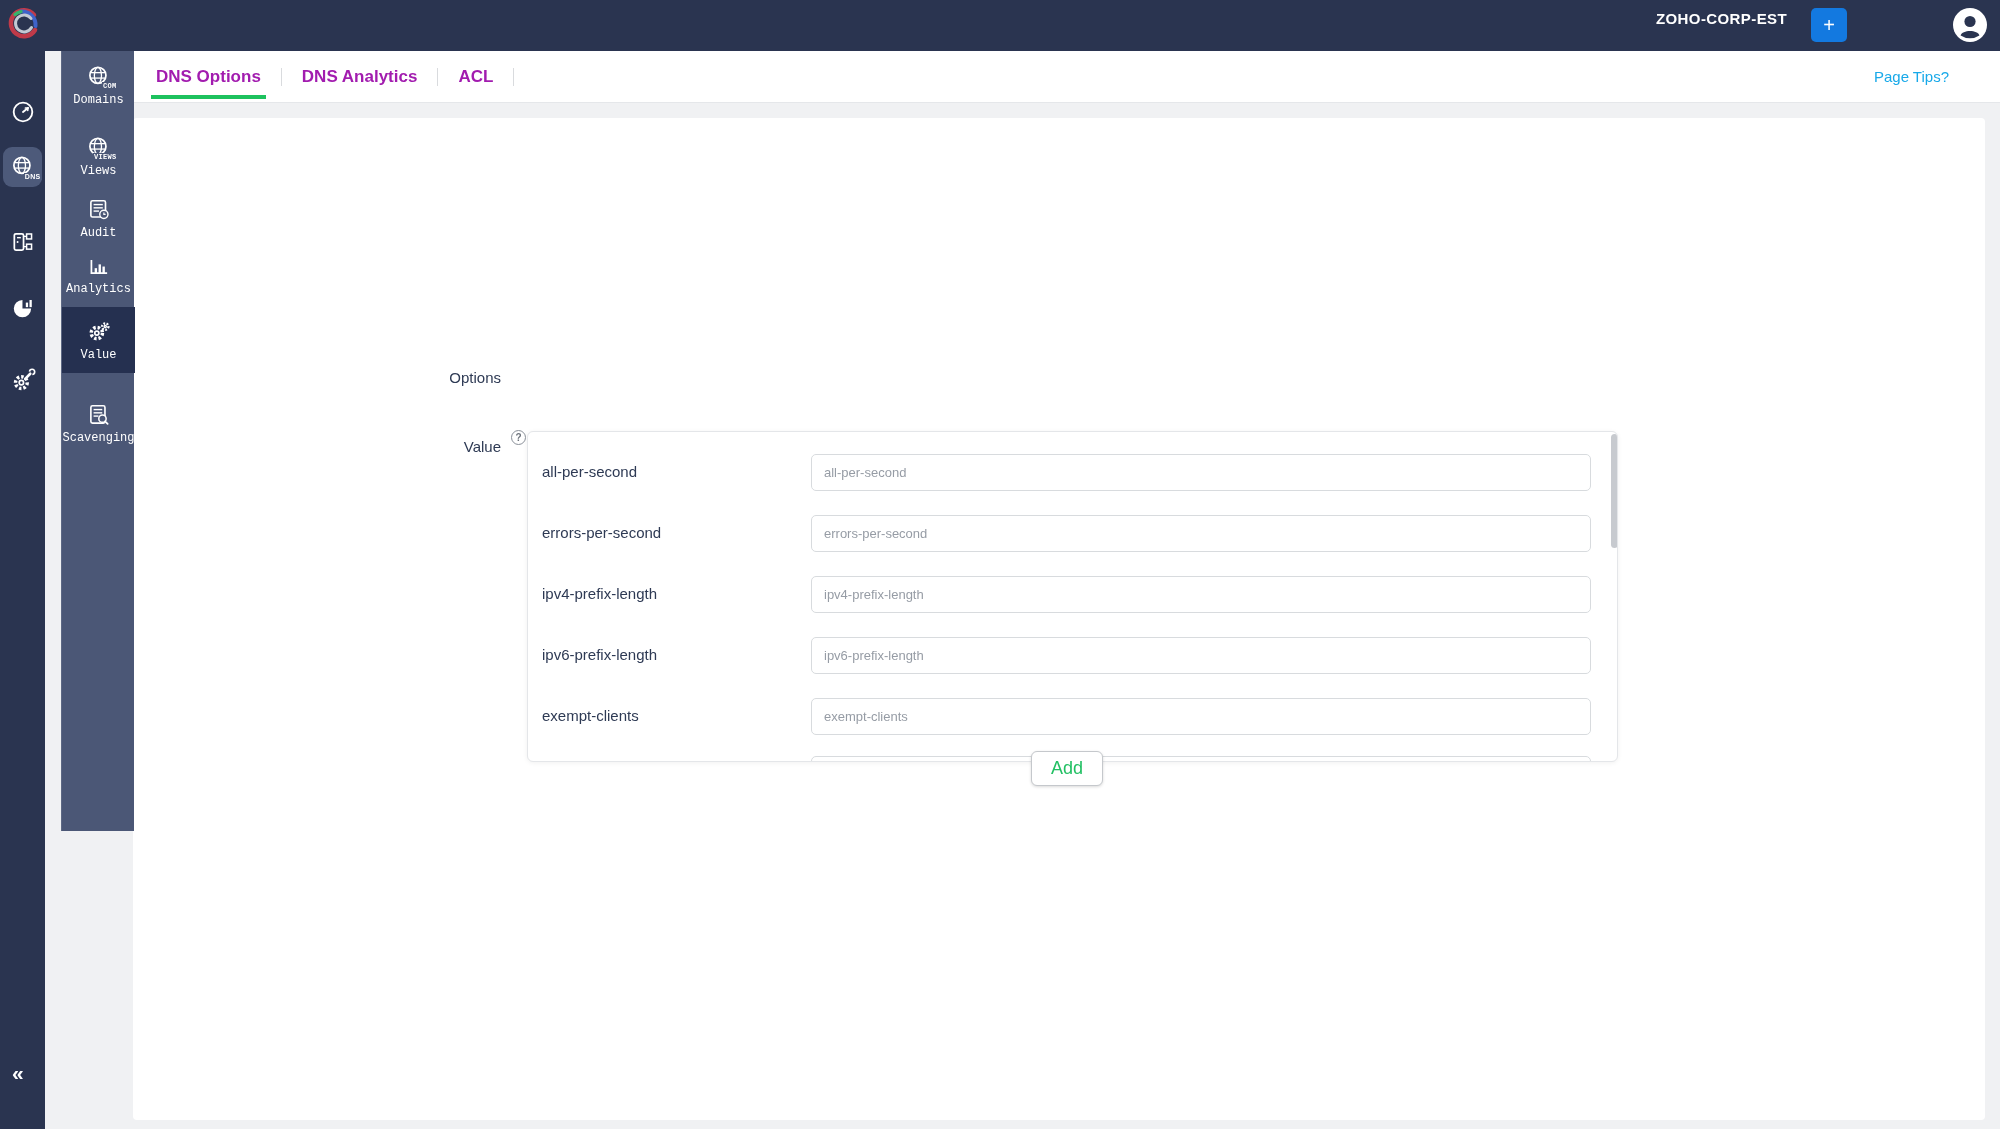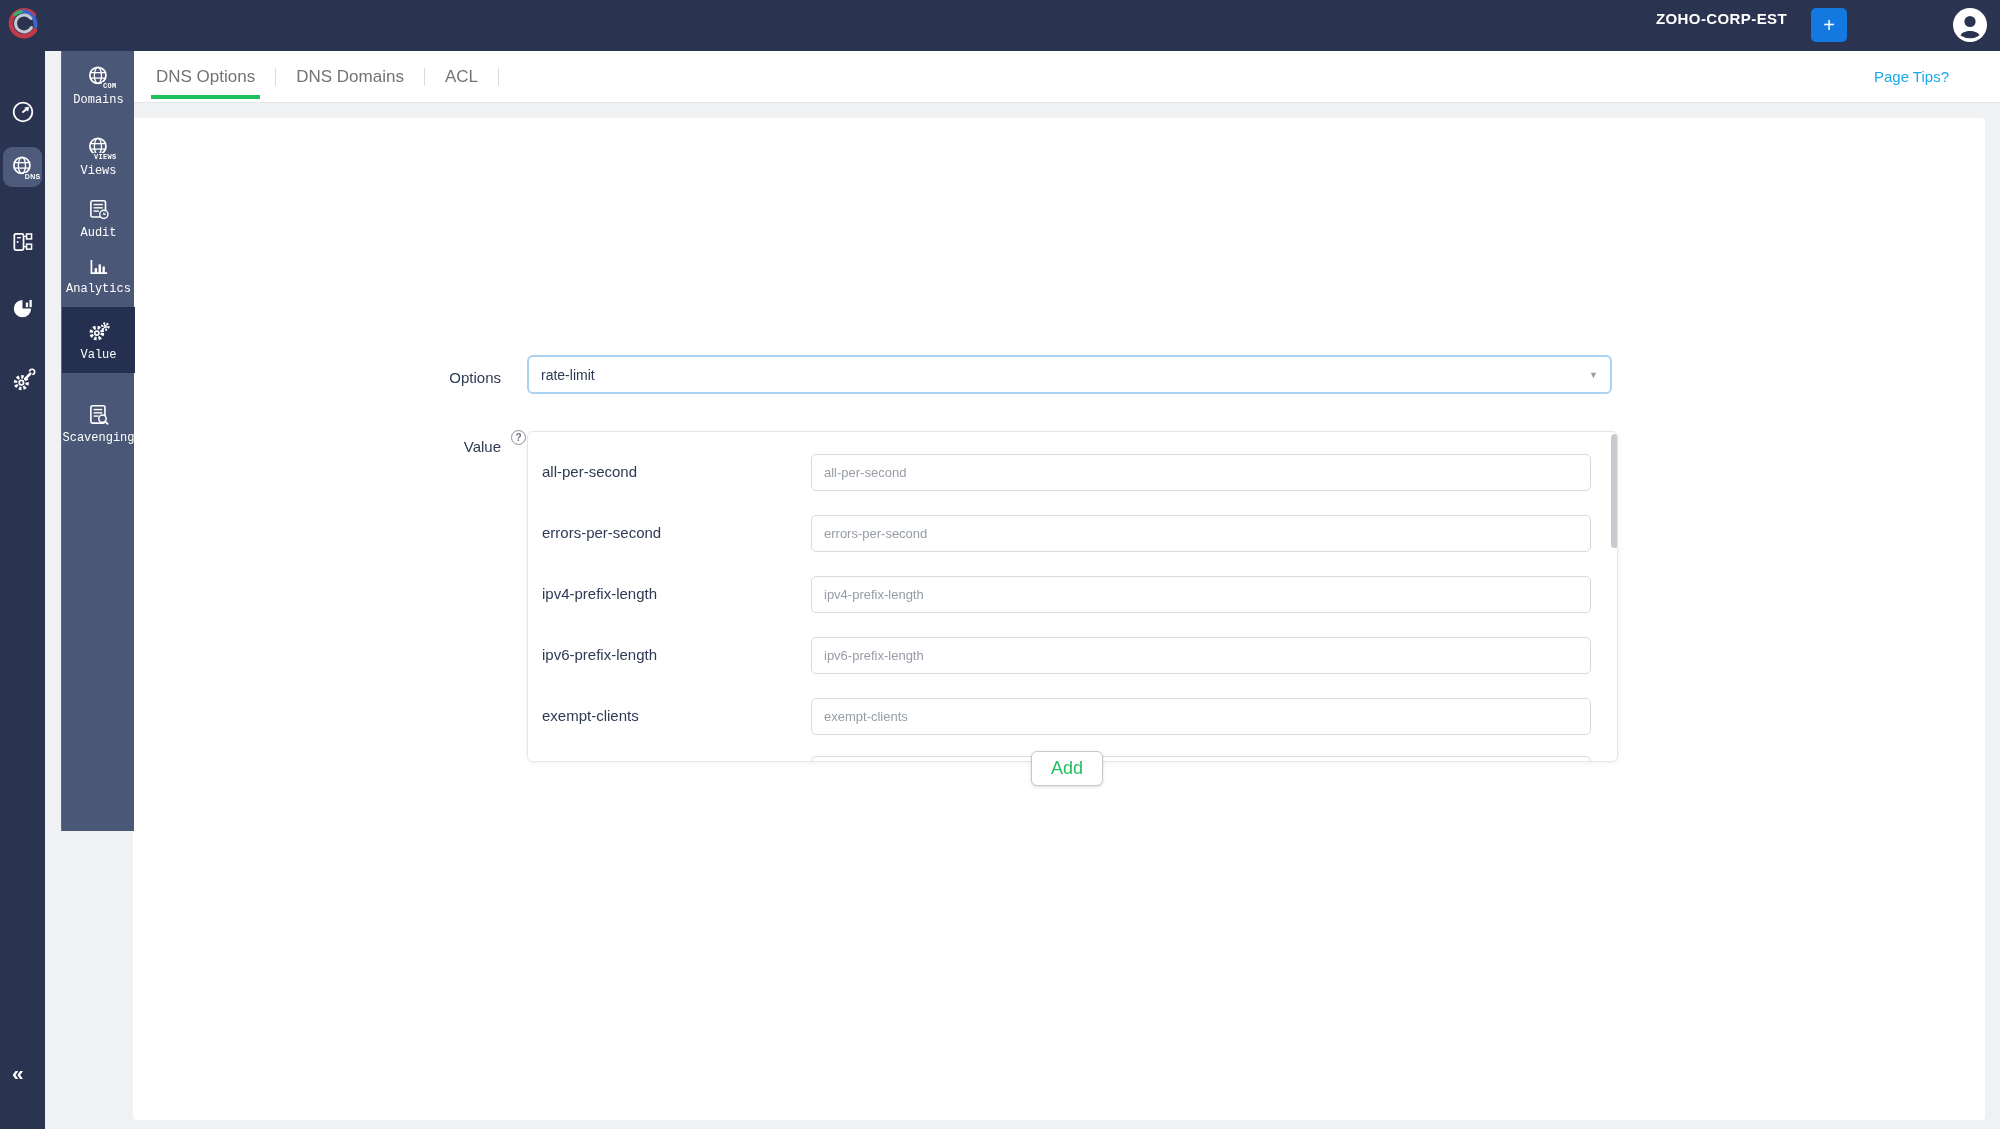--- a/index.html
+++ b/index.html
@@ -33,21 +33,21 @@
   .side-item.tile{background:#253050;height:66px;justify-content:center;--ctx:#253050;}
   .globe-wrap{position:relative;width:26px;height:26px;}
   .globe-badge{position:absolute;right:-6px;bottom:0;font-size:7px;font-weight:700;color:#fff;
     background:var(--ctx);padding:0 1px;letter-spacing:.3px;}
 
   
   .content{position:absolute;left:118px;top:51px;right:0;bottom:0;background:#f0f1f3;}
   .tabbar{position:absolute;left:0;top:0;right:0;height:52px;background:#fff;
     border-bottom:1px solid #e5e7ea;display:flex;align-items:center;padding-left:18px;box-sizing:border-box;}
   .tab{position:relative;height:52px;display:flex;align-items:center;padding:0 20px;
-    font-size:17px;font-weight:400;color:#737373;cursor:pointer;}
+    font-size:17px;font-weight:700;color:#a21caf;cursor:pointer;}
   .tab.active::after{content:"";position:absolute;left:15px;right:15px;bottom:4px;height:4px;background:#1dc25e;}
   .tab-sep{width:1px;height:18px;background:#d9dbde;}
   .page-tips{margin-left:auto;margin-right:51px;font-size:15px;color:#18a9e9;cursor:pointer;}
 
   .card{position:absolute;left:15px;top:67px;width:1852px;height:1002px;background:#fff;border-radius:4px;}
 
   .form-label{position:absolute;width:120px;left:248px;text-align:right;font-size:15px;color:#2e3a54;}
   .options-select{position:absolute;left:394px;top:237px;width:1085px;height:39px;box-sizing:border-box;
     background:#fff;border:2px solid #abd2f1;border-radius:6px;display:flex;align-items:center;
     padding:0 12px;cursor:pointer;}
@@ -233,35 +233,31 @@
       </span>
       <span class="lbl">Scavenging</span>
     </div>
   </div>
 
   <div class="content">
 
     <div class="tabbar">
       <div class="tab active">DNS Options</div>
       <div class="tab-sep"></div>
-      <div class="tab">DNS Domains</div>
+      <div class="tab">DNS Analytics</div>
       <div class="tab-sep"></div>
       <div class="tab">ACL</div>
       <div class="tab-sep"></div>
       <div class="page-tips">Page Tips?</div>
     </div>
 
     <div class="card">
 
       <div class="form-label" style="top:251px">Options</div>
 
-      <div class="options-select">
-        <span class="sel-text">rate-limit</span>
-        <span class="caret">▼</span>
-      </div>
 
       <div class="form-label" style="top:320px">Value</div>
       <div class="value-help">?</div>
 
       <div class="value-panel">
 
         <div class="field-label" style="top:31px">all-per-second</div>
         <input class="field-input" style="top: 22px;" placeholder="all-per-second">
 
         <div class="field-label" style="top:92px">errors-per-second</div>

